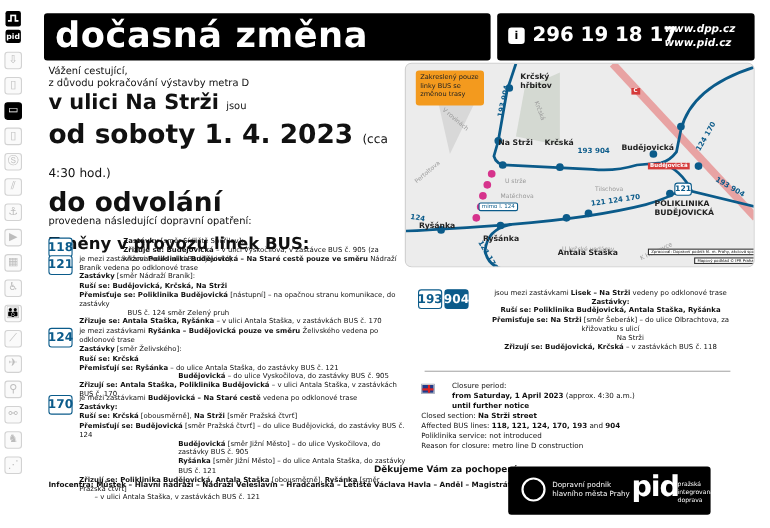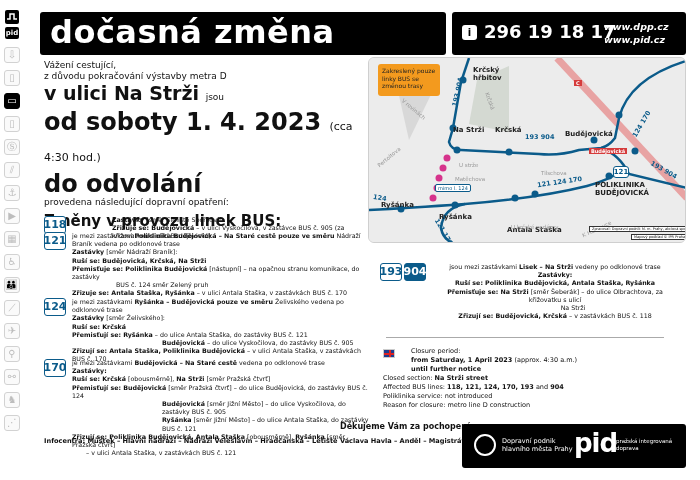--- a/index.html
+++ b/index.html
@@ -57,21 +57,21 @@
   .divider { position: absolute; left: 386px; top: 337px; width: 278px; height: 1px; background: #aaa; }
   .en { position: absolute; left: 383px; top: 347px; width: 300px; font-size: 6.5px; line-height: 9px; }
   .flag { position: absolute; left: 0; top: 2px; width: 12px; height: 9px; background: #1f3b8c; border:1px solid #ccc; }
   .flag::before { content:""; position:absolute; left:0; top:3px; width:100%; height:2px; background:#d22; }
   .flag::after { content:""; position:absolute; left:5px; top:0; width:2px; height:100%; background:#d22; }
   .en-ind { padding-left: 28px; }
 
   
   .thanks { position: absolute; left: 340px; top: 422px; font-size: 8px; font-weight: bold; }
   .infoc { position: absolute; left: 44px; top: 437px; font-size: 6.6px; font-weight: bold; white-space: nowrap; }
-  .foot-logo { position: absolute; left: 462px; top: 424px; width: 224px; height: 44px; background: #000; border-radius: 3px; color: #fff; }
+  .foot-logo { position: absolute; left: 462px; top: 424px; width: 184px; height: 44px; background: #000; border-radius: 3px; color: #fff; }
   .dpp-ico { position: absolute; left: 12px; top: 10px; width: 22px; height: 22px; border: 2.5px solid #fff; border-radius: 50%; }
   .dpp-txt { position: absolute; left: 40px; top: 13px; font-size: 6.5px; line-height: 8px; }
   .pid-big { position: absolute; left: 112px; top: 4px; font-size: 26px; font-weight: bold; letter-spacing: -1px; }
   .pid-txt { position: absolute; left: 154px; top: 14px; font-size: 5.5px; line-height: 7px; }
 </style>
 </head>
 <body>
 
 <div class="side">
   <div class="side-top">

